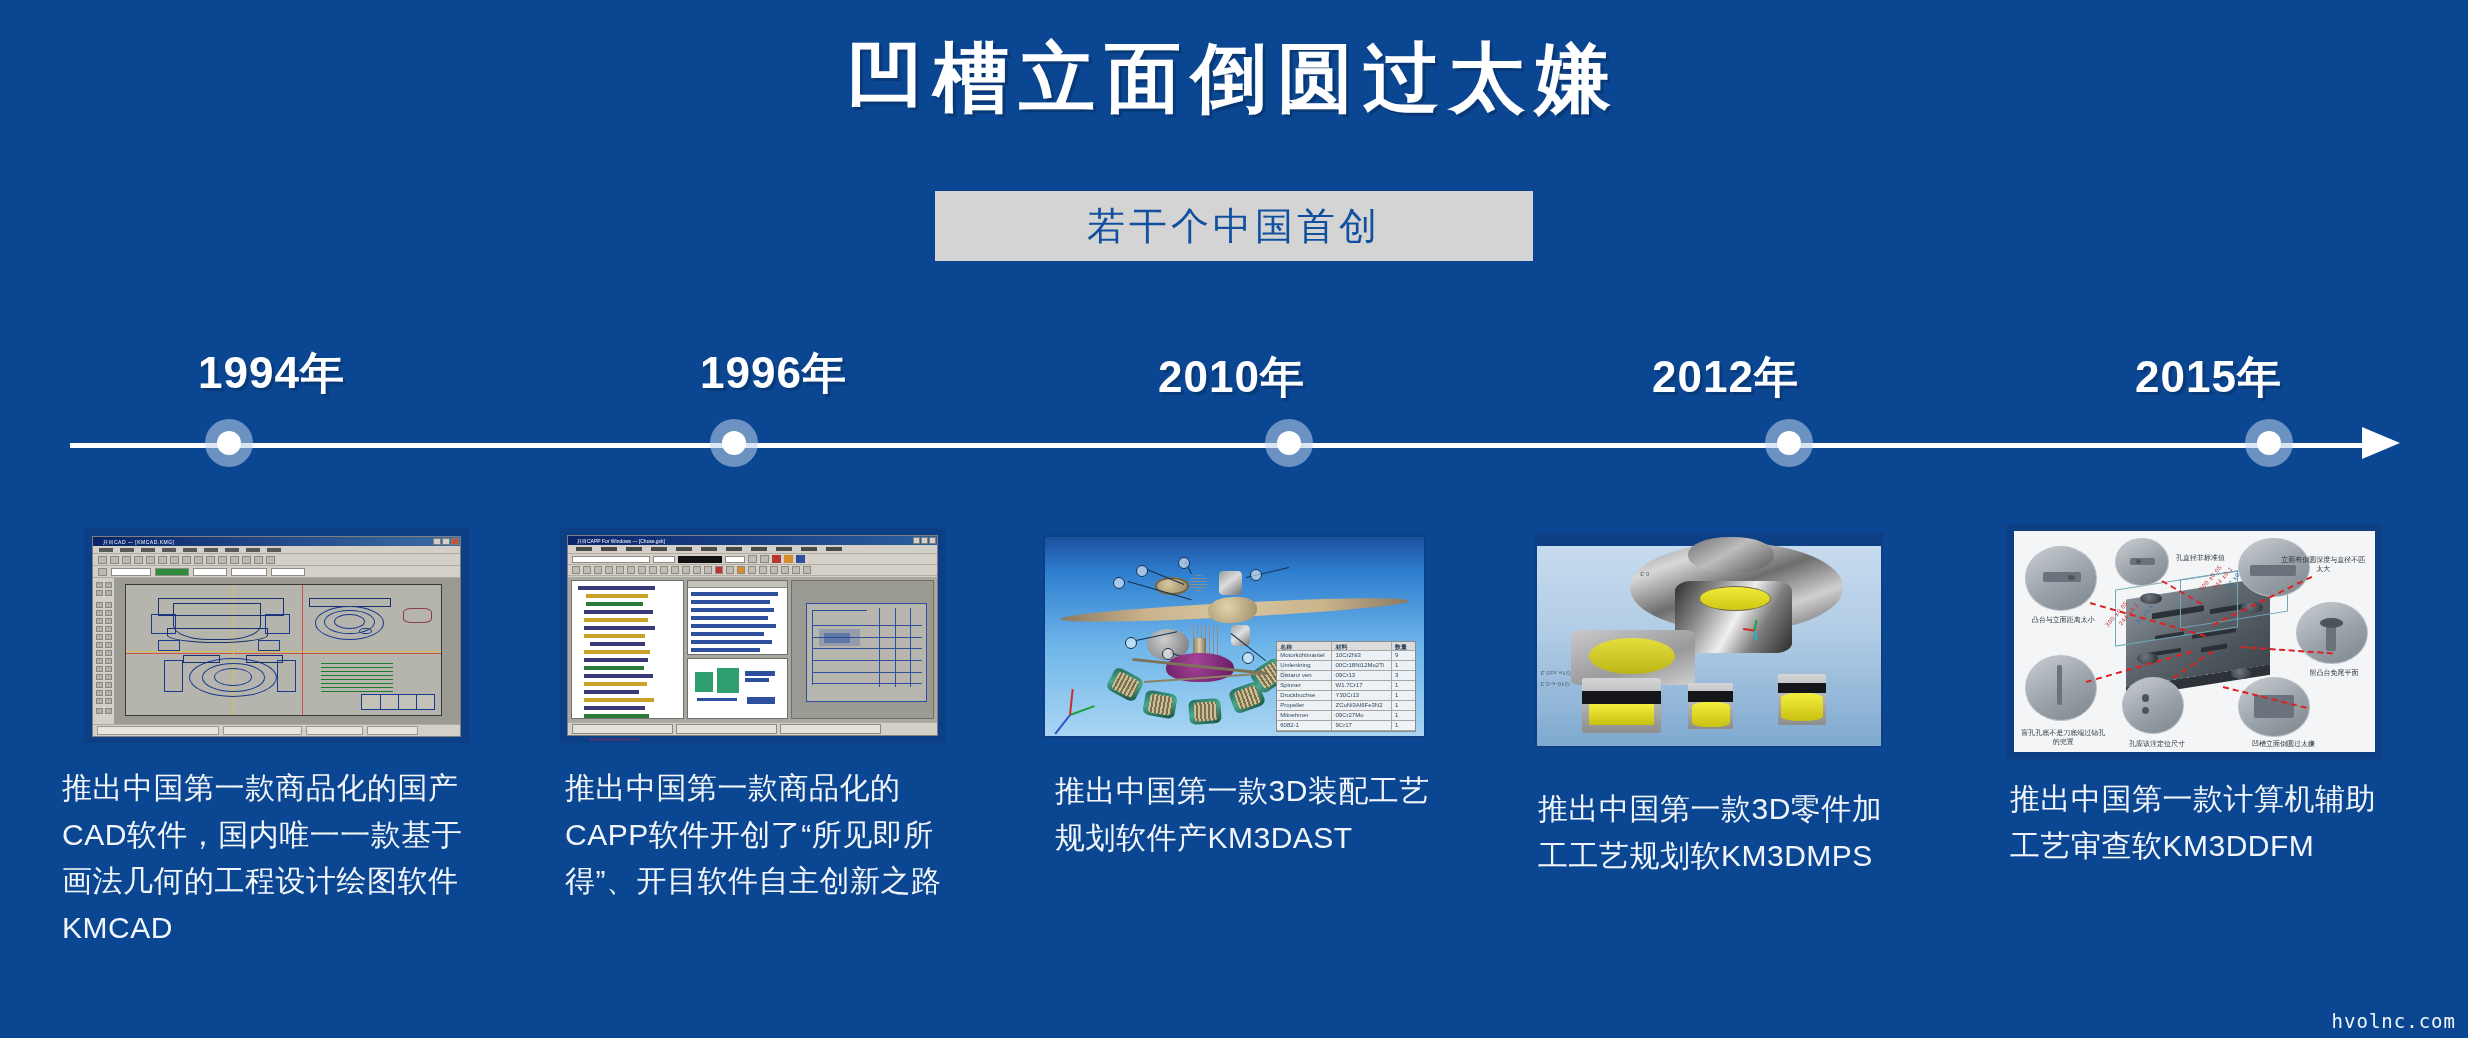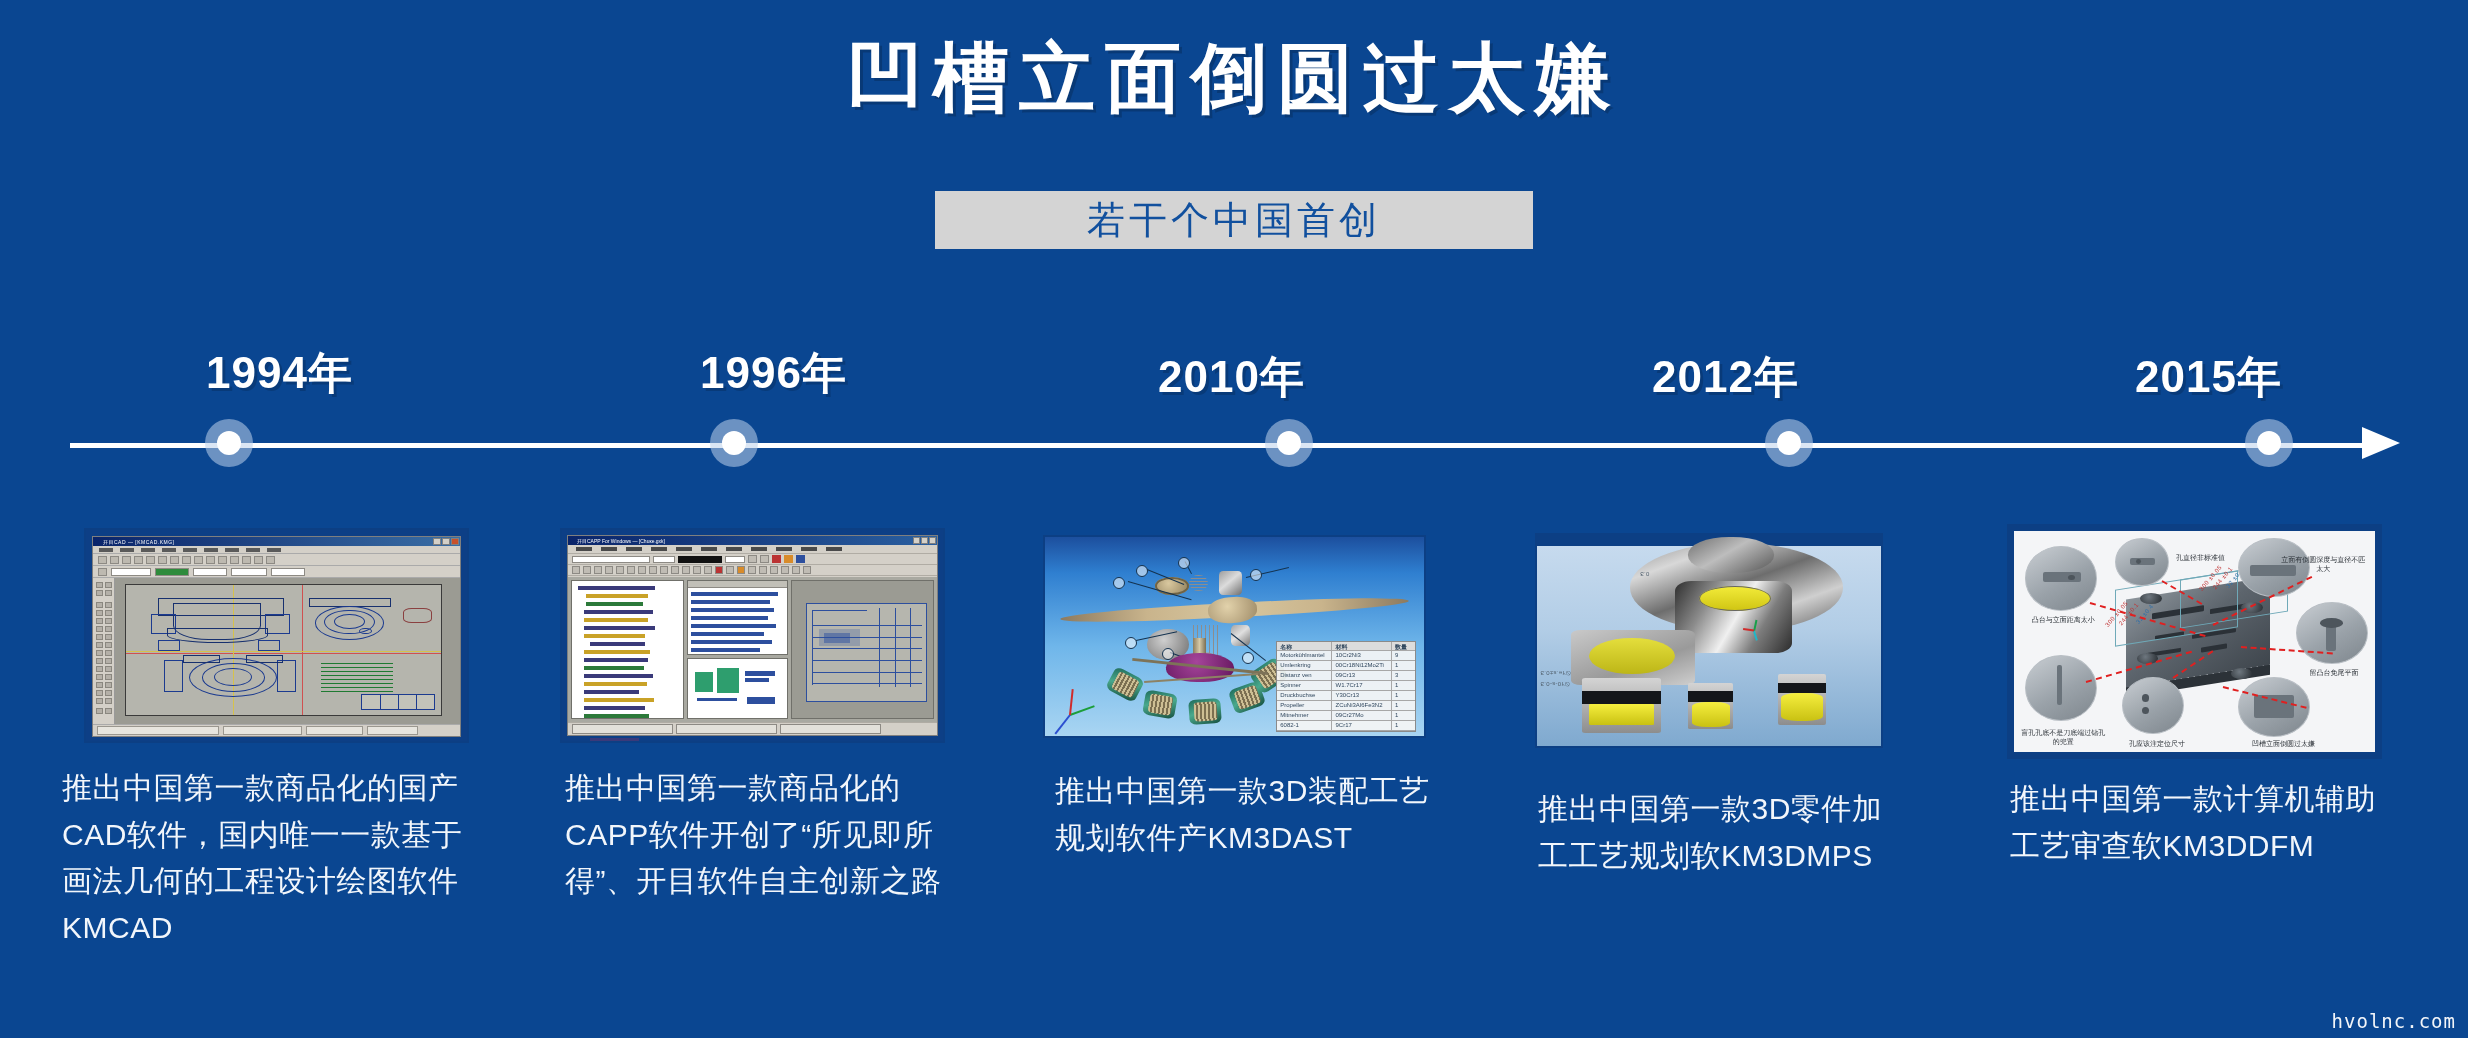--- a/index.html
+++ b/index.html
@@ -13,21 +13,21 @@
   
   #slide-title{
     position:absolute; top:34px; left:0; width:100%;
     text-align:center; font-size:76px; font-weight:bold;
     letter-spacing:10px; color:#ffffff; line-height:1.15;
     text-shadow:3px 3px 0 rgba(0,0,0,.18);
   }
 
   
   #subtitle-banner{
-    position:absolute; top:191px; left:935px; width:598px; height:58px;
+    position:absolute; top:191px; left:935px; width:598px; height:70px;
     background:#d4d4d4; display:flex; align-items:center; justify-content:center;
   }
   #subtitle-banner .txt{
     color:#11509e; font-size:38px; letter-spacing:4px; font-weight:400;
   }
 
   
   #timeline{ position:absolute; top:440px; left:70px; width:2330px; height:10px; }
   #timeline .line{
     position:absolute; left:0; top:3px; width:2292px; height:5px; background:#ffffff;
@@ -218,21 +218,21 @@
       <i></i>
     </div>
   <div class="tl-dot" style="left:1695px">
       <i></i>
     </div>
   <div class="tl-dot" style="left:2175px">
       <i></i>
     </div>
 </div>
 
-<div class="year" style="left:206px;  top:344px">1994年</div>
+<div class="year" style="left:198px;  top:344px">1994年</div>
 <div class="year" style="left:700px;  top:344px">1996年</div>
 <div class="year" style="left:1158px; top:348px">2010年</div>
 <div class="year" style="left:1652px; top:348px">2012年</div>
 <div class="year" style="left:2135px; top:348px">2015年</div>
 
 <div class="shot cad" style="left:84px; top:528px; width:385px; height:215px">
   <div class="win">
     <div class="tbar">
       <span class="t">开目CAD — [KMCAD.KMG]</span>
       <span class="b"></span>

